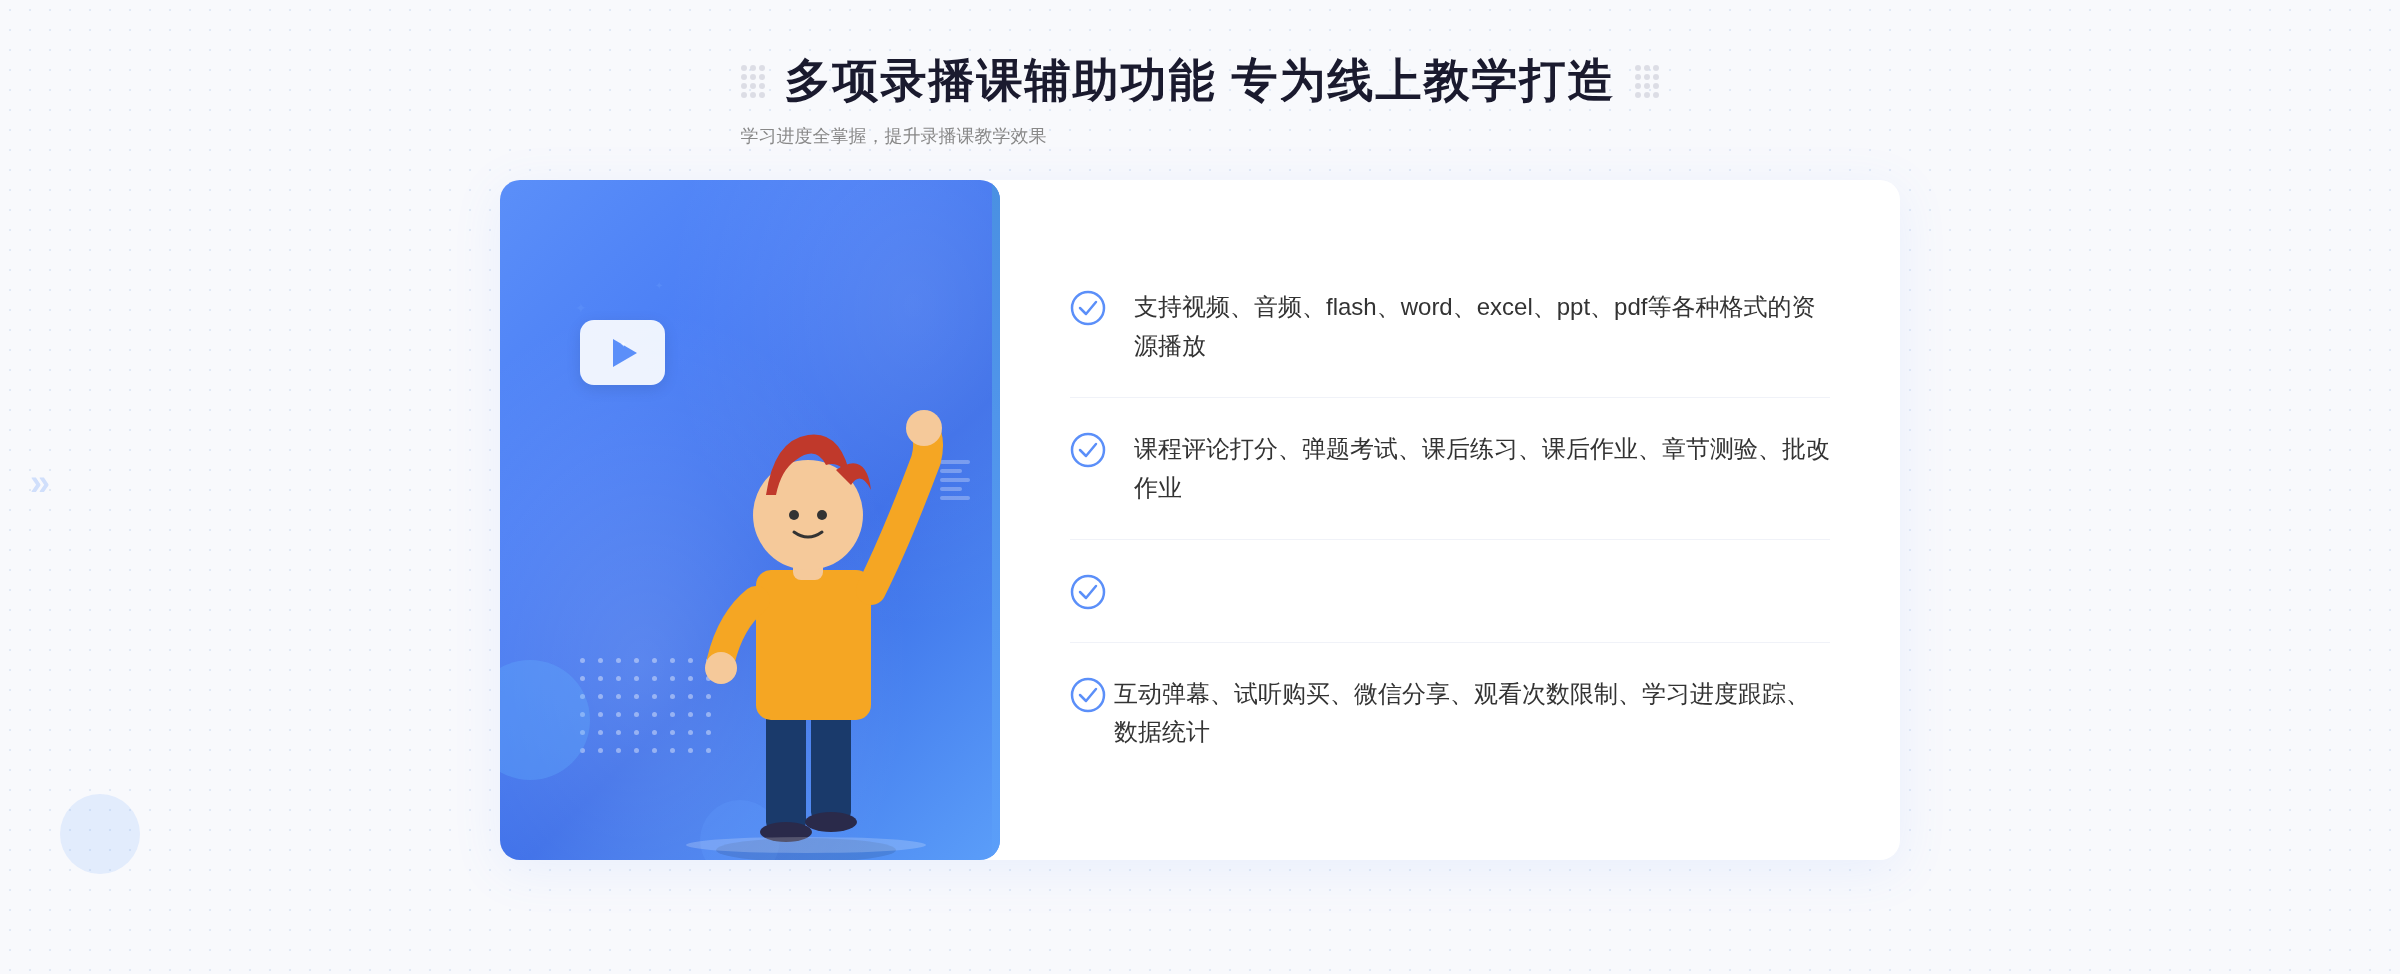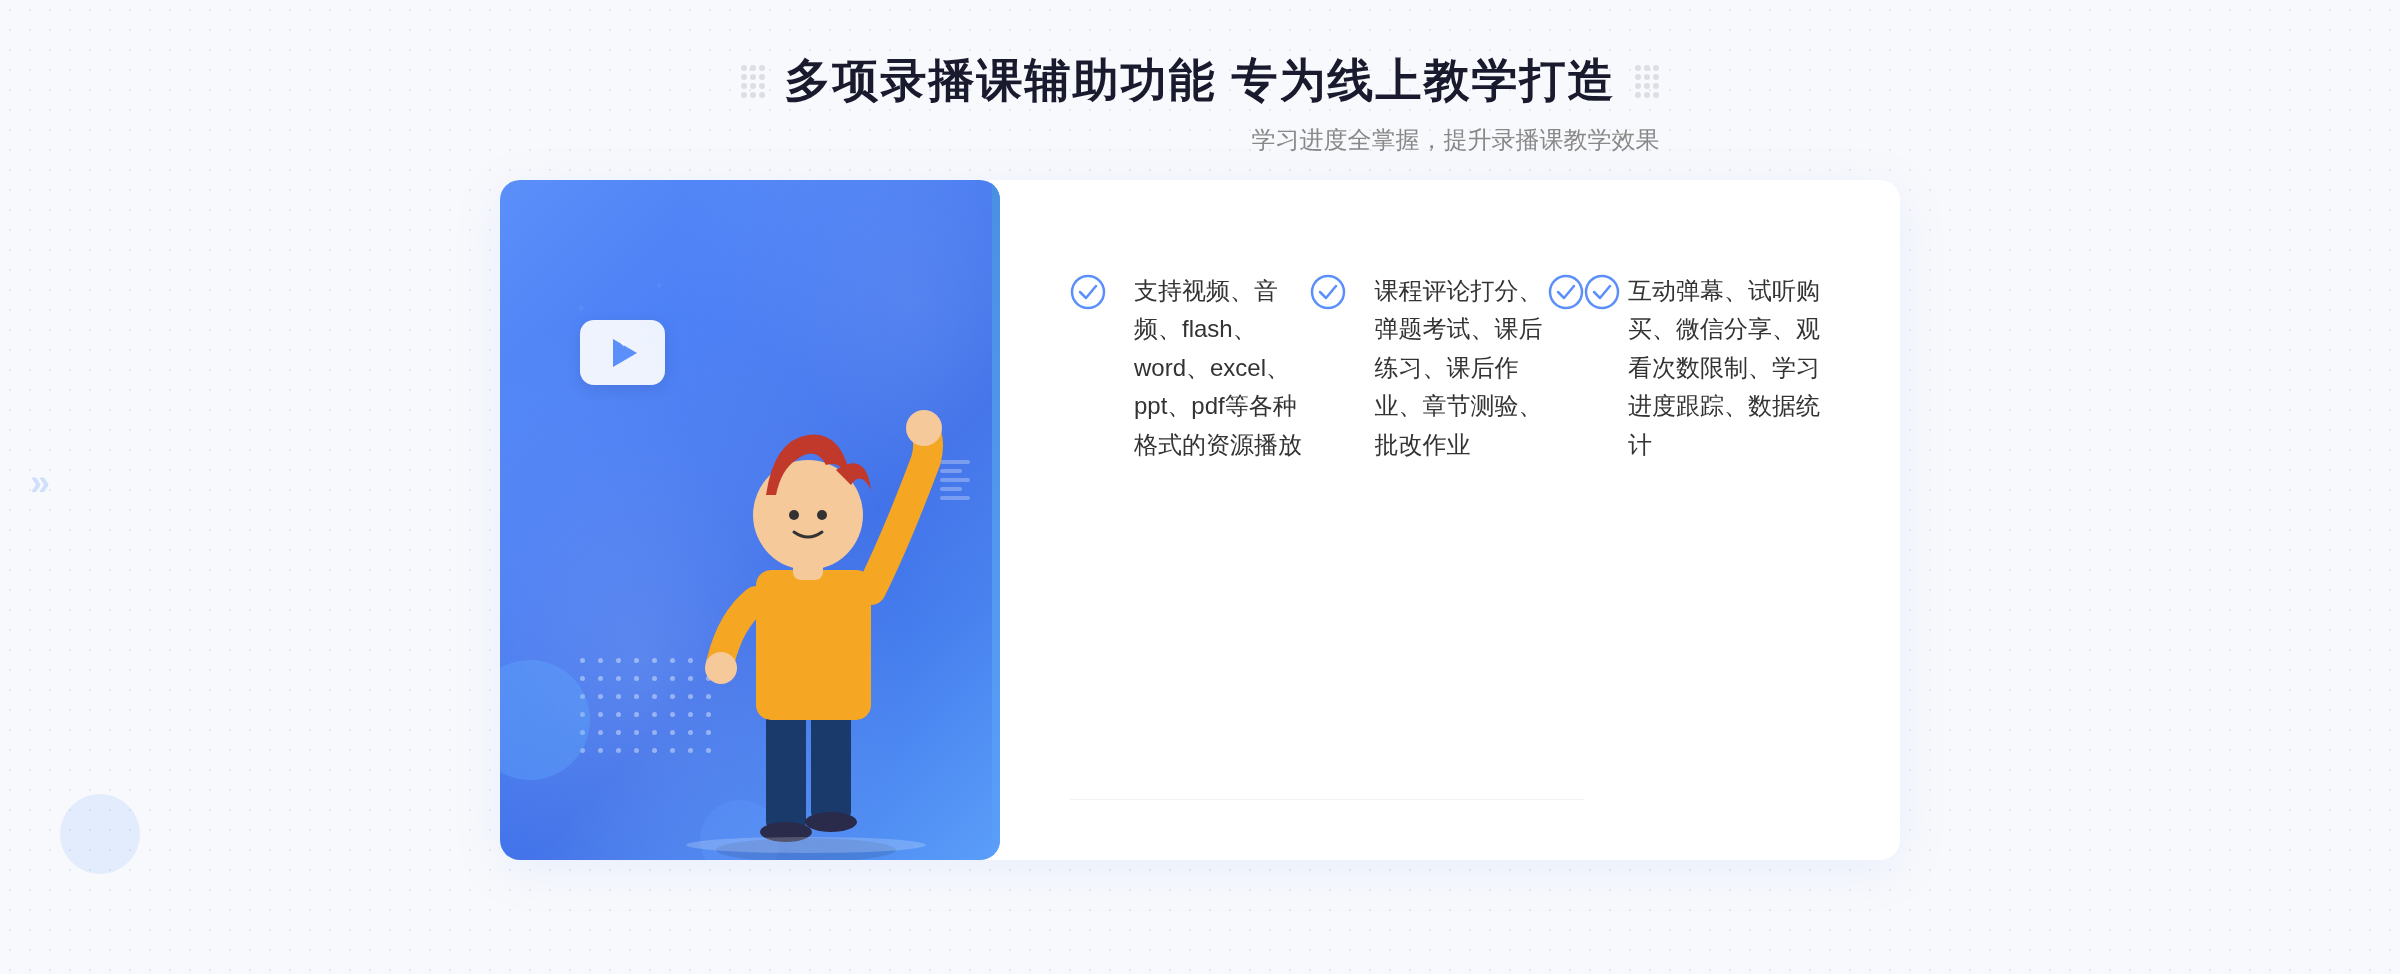--- a/index.html
+++ b/index.html
@@ -37,22 +37,22 @@
       width: 100%;
       height: 100%;
       display: flex;
       flex-direction: column;
       align-items: center;
       padding-top: 50px;
     }
 
     
     .header-section {
-      text-align: right;
-      margin-bottom: 24px;
+      text-align: left;
+      margin-bottom: 32px;
       position: relative;
     }
 
     .header-title-row {
       display: flex;
       align-items: center;
       justify-content: center;
       gap: 20px;
     }
 
@@ -73,21 +73,21 @@
     }
 
     .main-title {
       font-size: 46px;
       font-weight: 700;
       color: #1a1a2e;
       letter-spacing: 2px;
     }
 
     .sub-title {
-      font-size: 24px;
+      font-size: 18px;
       color: #888;
       margin-top: 12px;
       font-weight: 400;
     }
 
     
     .main-content {
       display: flex;
       align-items: stretch;
       width: 1400px;
@@ -223,21 +223,21 @@
     .character-svg {
       width: 100%;
       height: 100%;
     }
 
     
     .right-panel {
       flex: 1;
       padding: 60px 70px;
       display: flex;
-      flex-direction: row;
+      flex-direction: column;
       justify-content: center;
       gap: 0;
     }
 
     .feature-item {
       display: flex;
       align-items: flex-start;
       padding: 32px 0;
       border-bottom: 1px solid #f0f2f8;
       gap: 28px;

